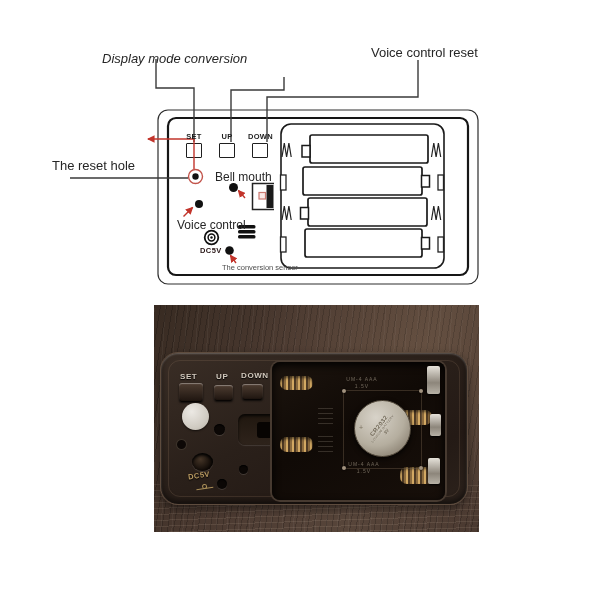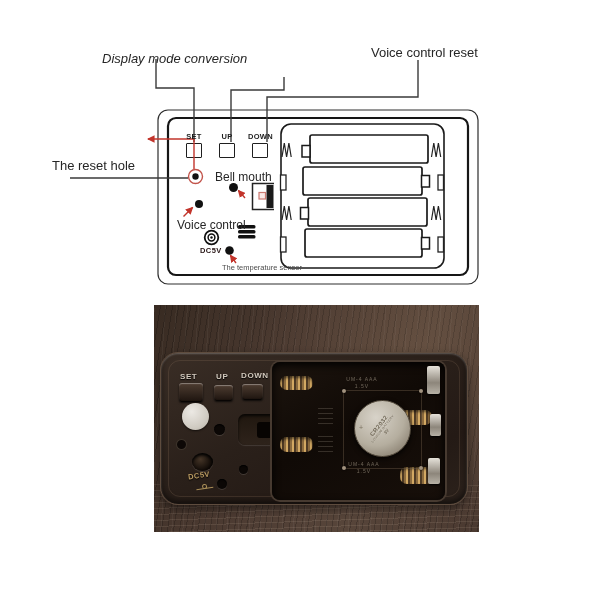--- a/index.html
+++ b/index.html
@@ -156,21 +156,21 @@
     <div class="btn-label" style="left:184px;top:131.5px;width:20px;">SET</div>
     <div class="btn-label" style="left:217px;top:131.5px;width:20px;">UP</div>
     <div class="btn-label" style="left:247px;top:131.5px;width:27px;">DOWN</div>
 
     <div class="callout" style="left:102px;top:51px;font-style:italic;">Display mode conversion</div>
     <div class="callout" style="left:371px;top:45px;">Voice control reset</div>
     <div class="callout" style="left:52px;top:158px;">The reset hole</div>
     <div class="callout small" style="left:215px;top:170px;">Bell mouth</div>
     <div class="callout tiny" style="left:177px;top:218px;">Voice control</div>
     <div class="dc-label" style="left:200px;top:246px;">DC5V</div>
-    <div class="callout micro" style="left:222px;top:263px;">The temperature sensor</div>
+    <div class="callout micro" style="left:222px;top:263px;">The conversion sensor</div>
   </section>
 
   <section class="photo">
     <div class="scratches"></div>
 
     <div class="device">
       <div class="device-face"></div>
     </div>
 
     <div class="pbtn-label" style="left:26px;top:67px;">SET</div>

